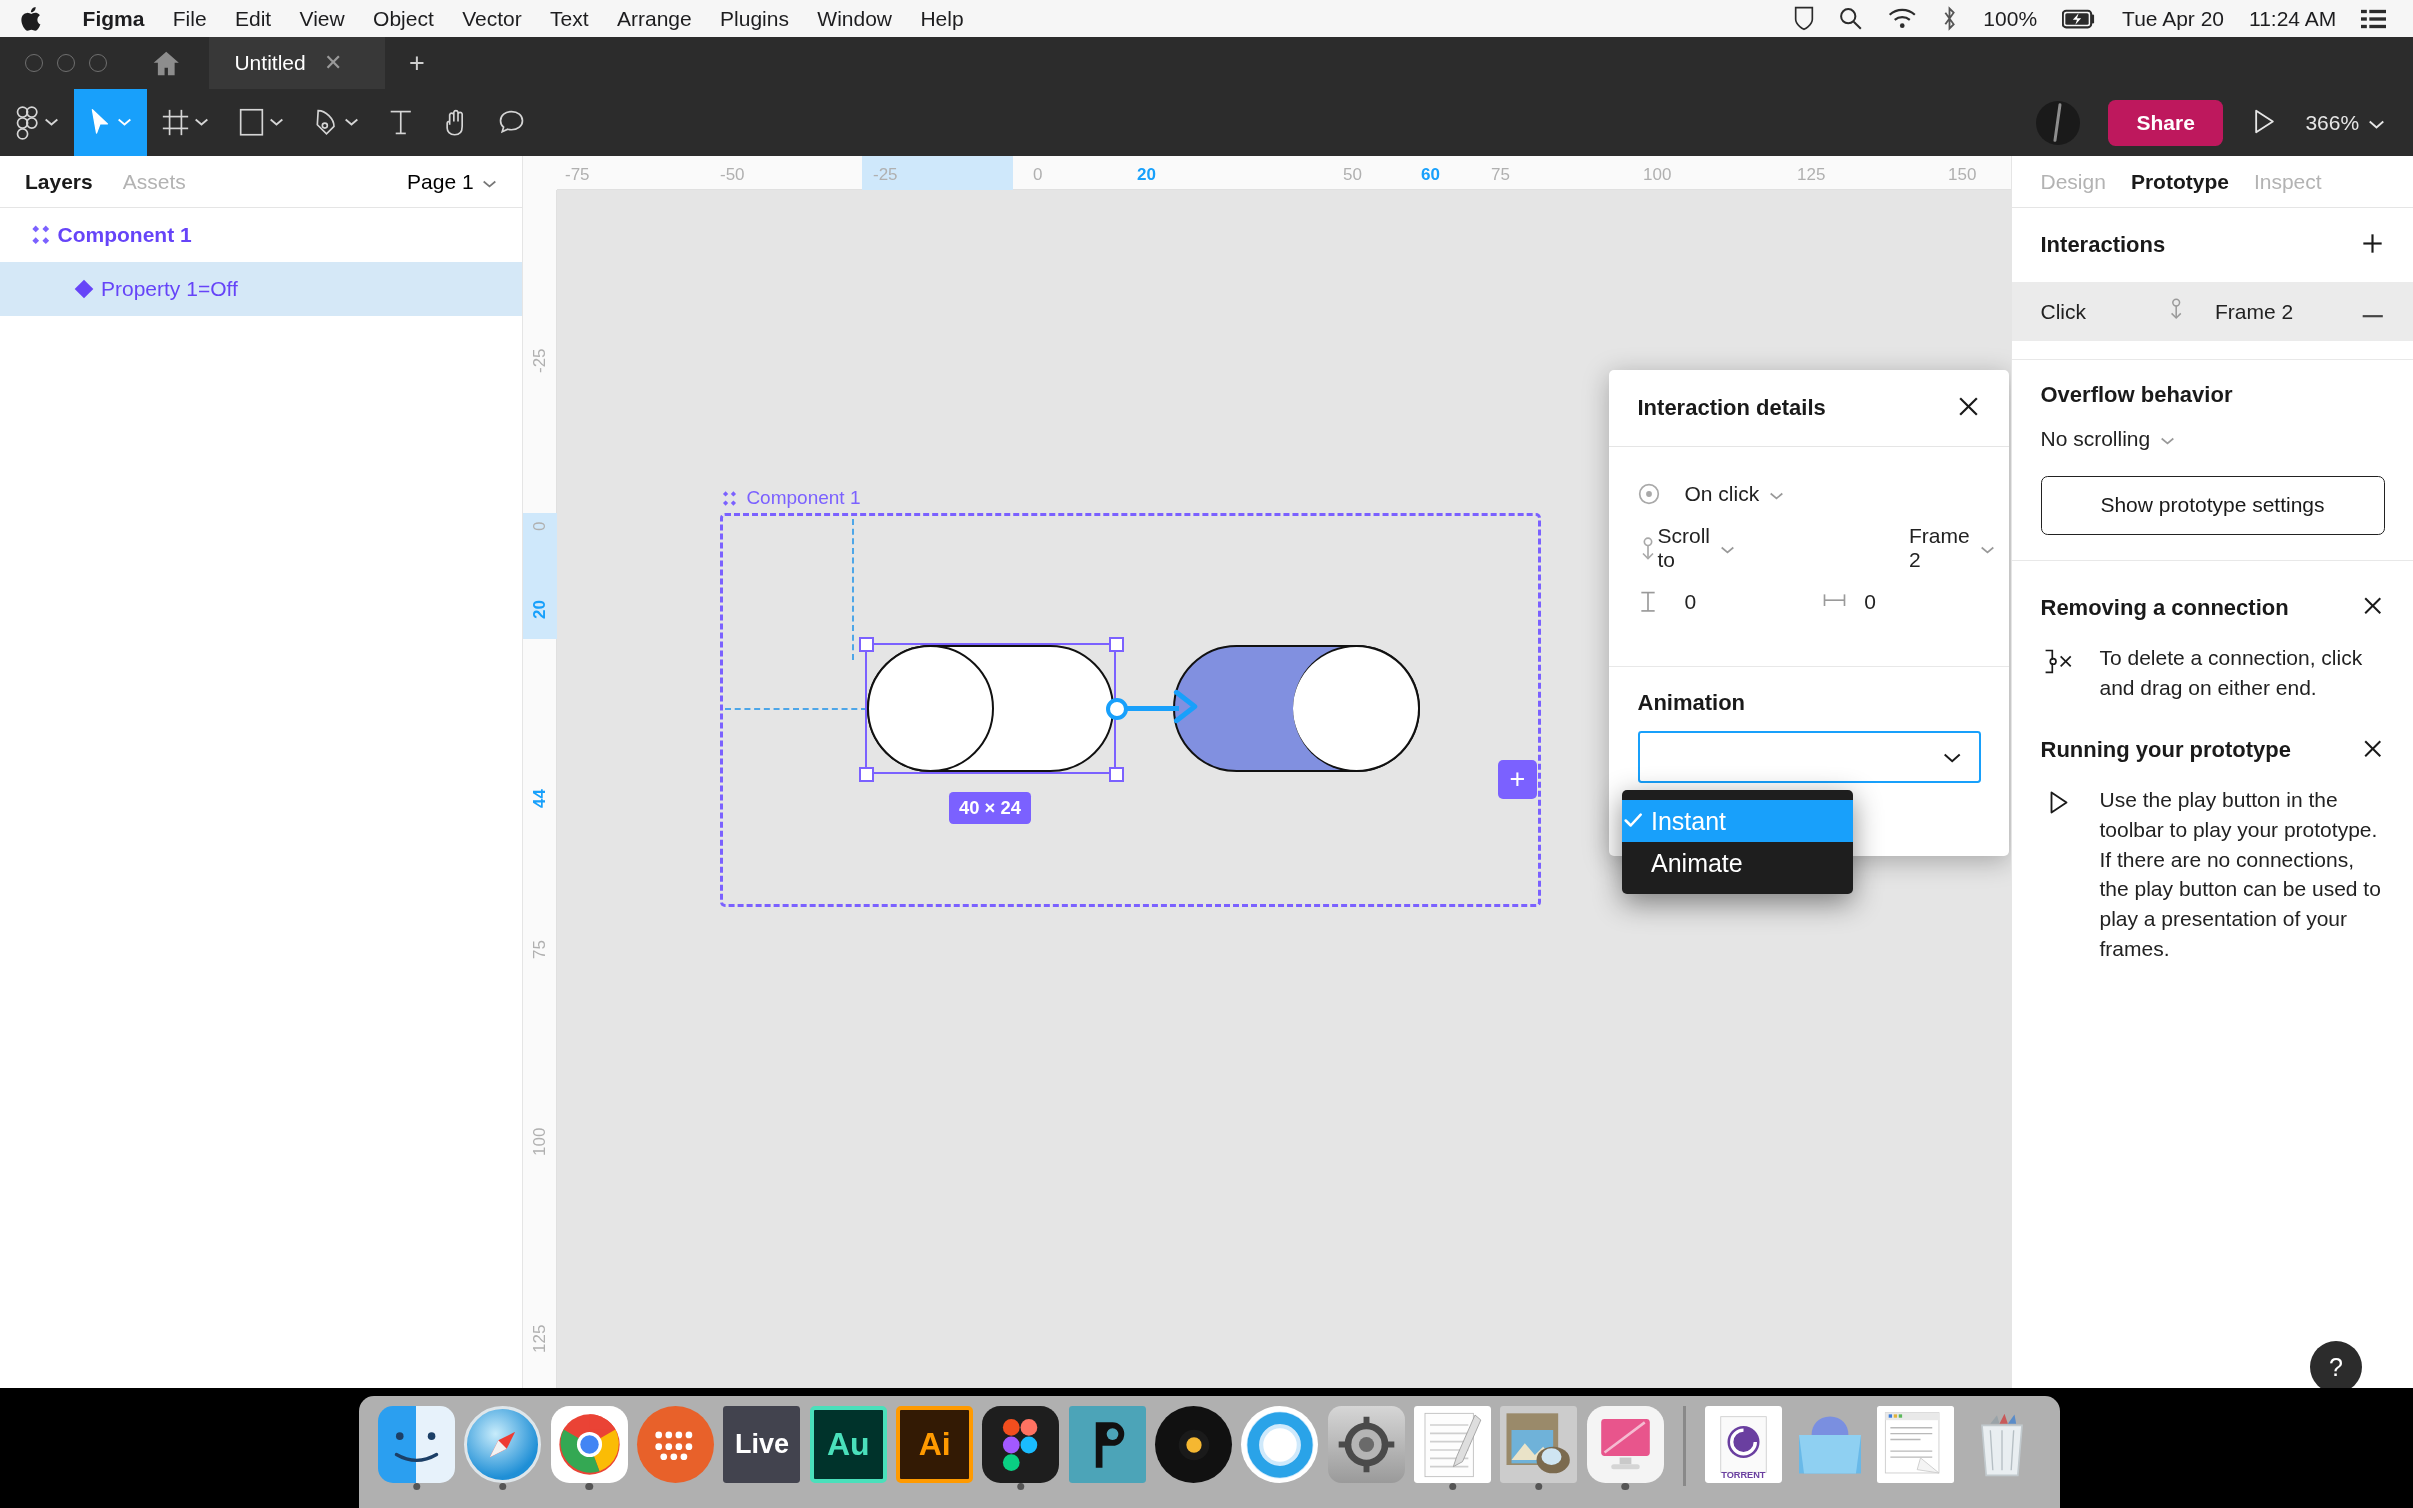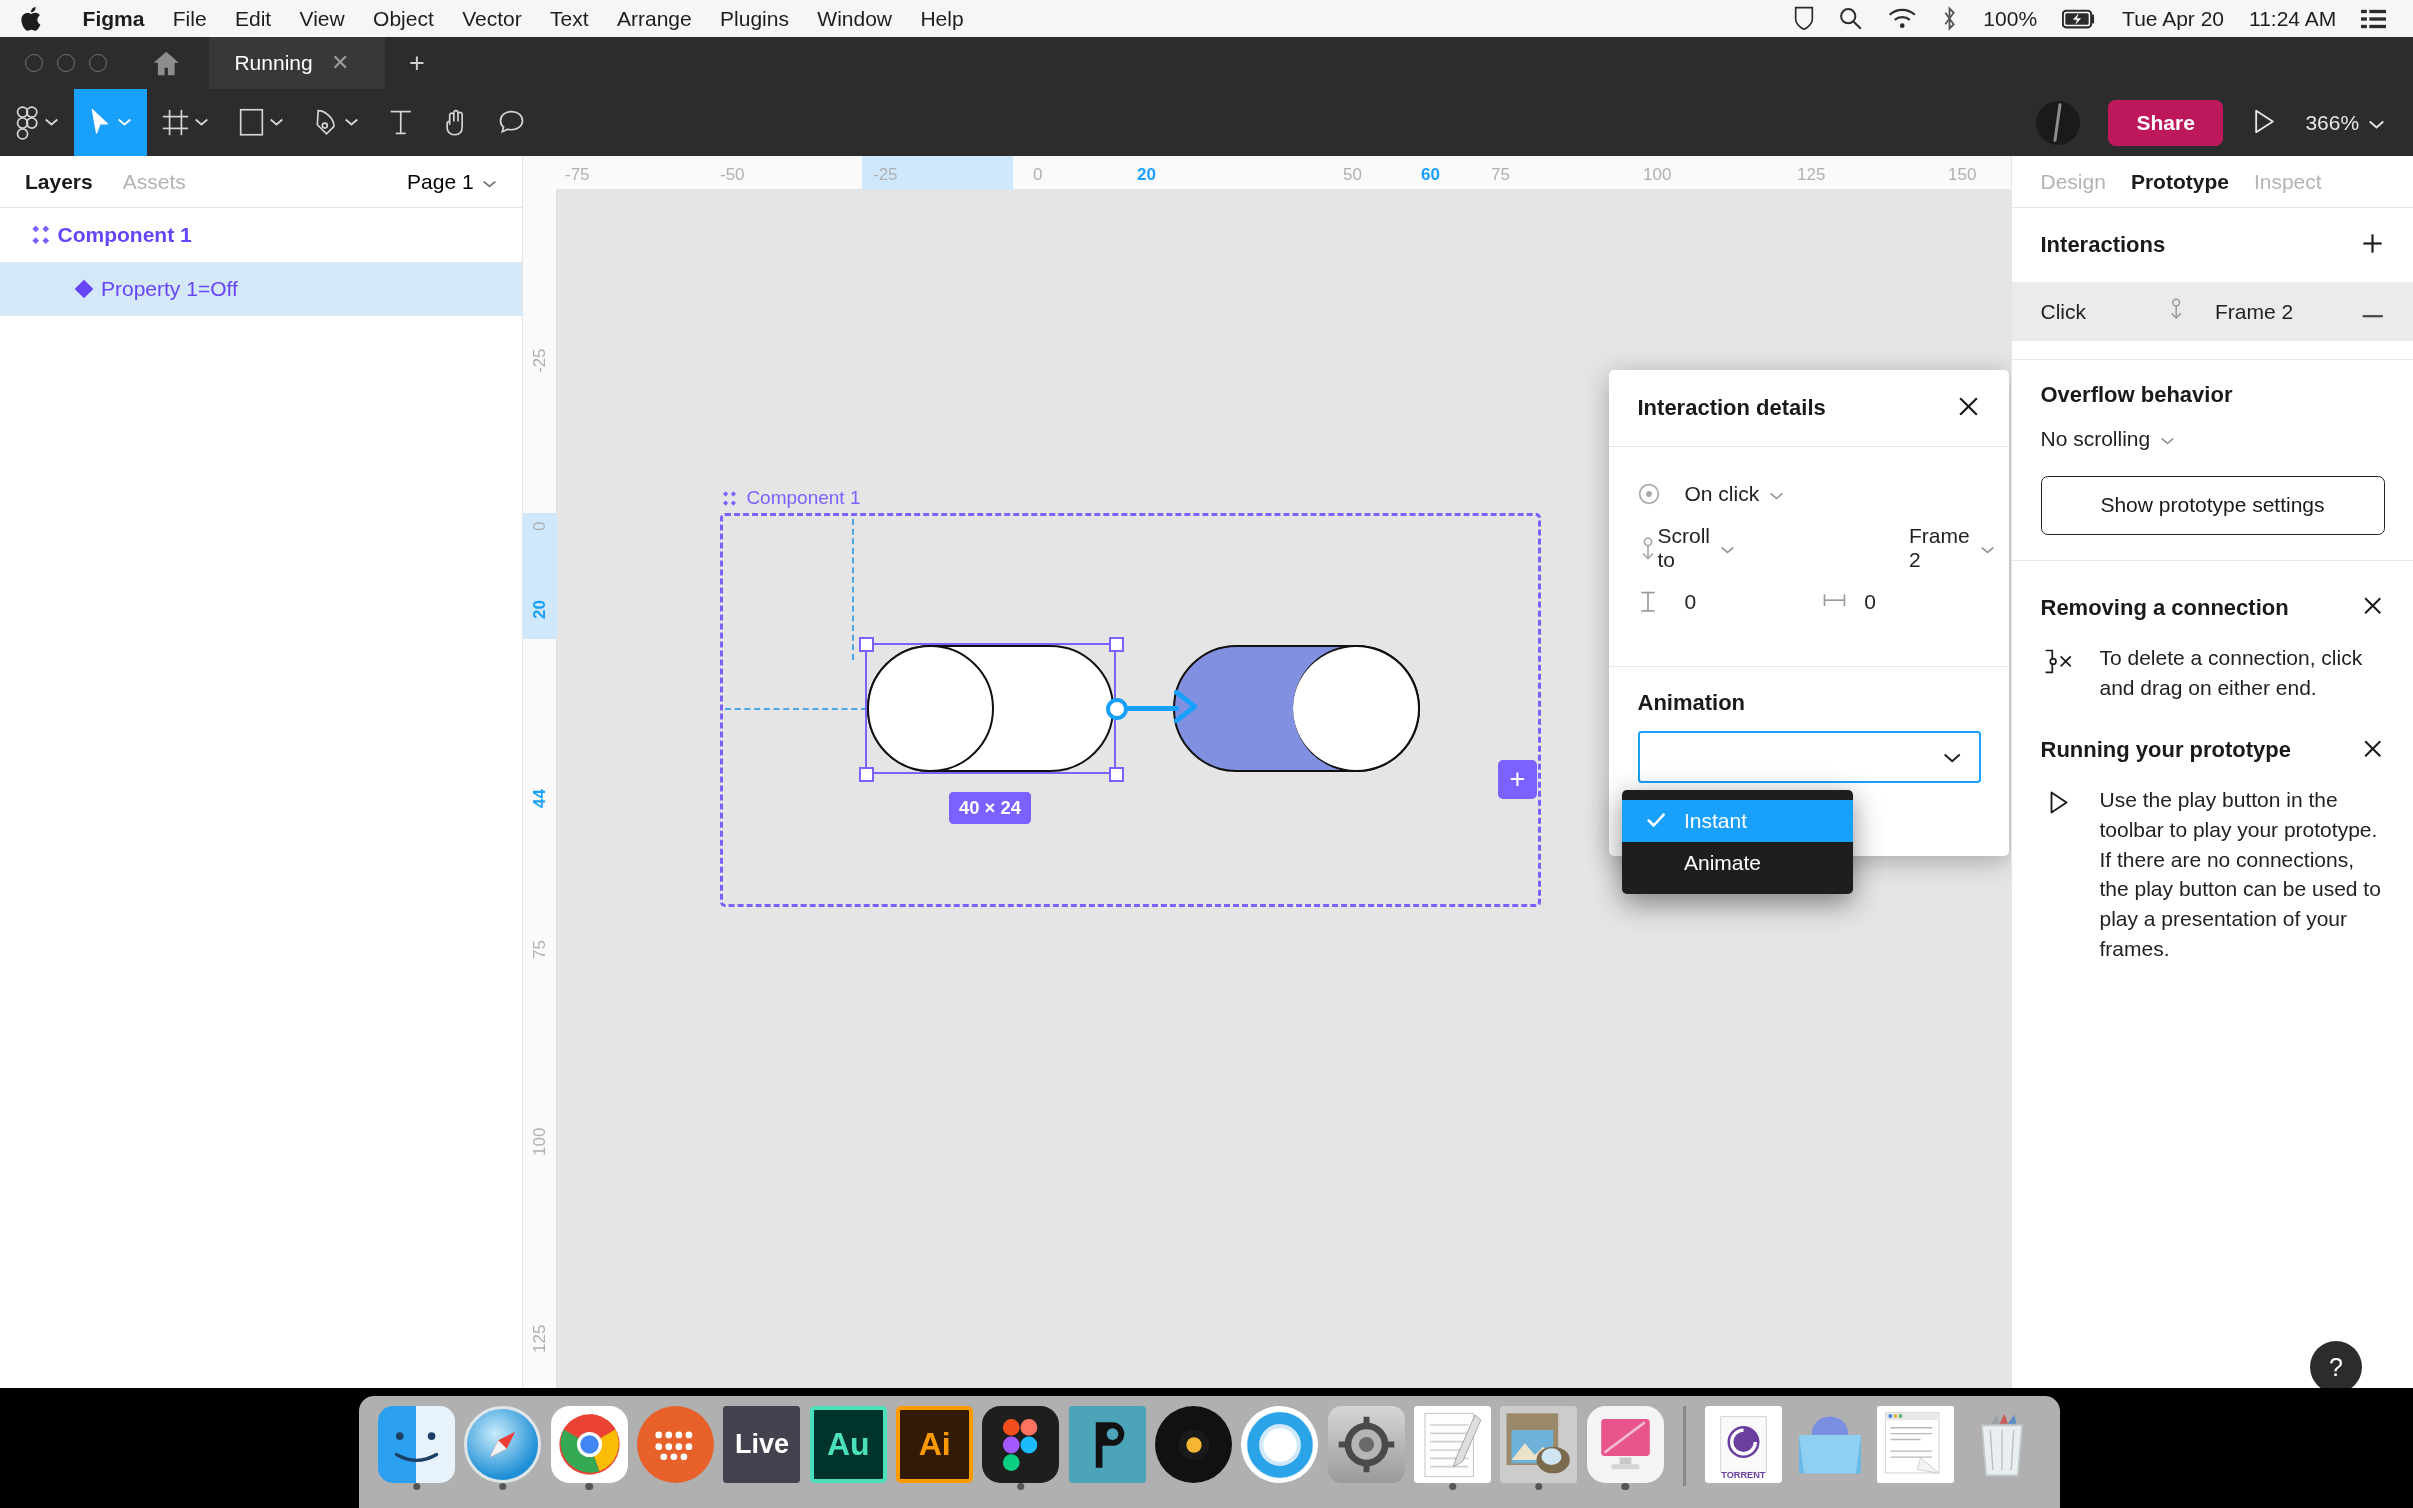--- a/index.html
+++ b/index.html
@@ -122,21 +122,21 @@
   }
   .anim-select .chev2 { margin-left:auto; }
   .anim-caption { font-size:21px; color:#222; margin-top: 15px; }
 
   
   .dropdown {
     position:absolute; background:#1e1e1e; border-radius:5px;
     box-shadow: 0 8.4px 28.5px rgba(0,0,0,0.45);
     padding: 10px 0 10px 0; width: 231px;
   }
-  .dd-item { height: 42px; display:flex; align-items:center; font-size:21px; color:#fff; padding-left: 25px; gap: 15px; }
+  .dd-item { height: 42px; display:flex; align-items:center; font-size:25px; color:#fff; padding-left: 2px; gap: 5px; }
   .dd-item.sel { background:#18a0fb; }
   .dd-check { width: 22px; font-size: 20px; }
 
   
   .rightpanel { position:absolute; top:119px; left:2011px; width:402px; height:1232px; background:#fff; border-left:0.8px solid #e5e5e5; }
   .rp-tabs { height: 52px; display:flex; align-items:center; padding: 0 28.5px; gap: 25px; border-bottom:0.8px solid #e5e5e5; }
   .rp-tab { font-size:21px; color:#b3b3b3; }
   .rp-tab.active { color:#1a1a1a; font-weight:bold; }
   .rp-sec-head { height: 74px; display:flex; align-items:center; padding: 0 28.5px; }
   .rp-sec-title { font-size:22px; font-weight:bold; color:#1a1a1a; }
@@ -252,21 +252,21 @@
         <div class="tl"></div>
         <div class="tl"></div>
         <div class="tl"></div>
       </div>
       <div class="home-btn">
         <svg width="28.5" height="27" viewBox="0 0 34 32">
             <path d="M17 2L2 15h5v15h8v-9h4v9h8V15h5z" fill="#8d8d8d"></path>
           </svg>
       </div>
       <div class="file-tab">
-        <span class="ttl">Running</span>
+        <span class="ttl">Untitled</span>
         <span class="xbtn">✕</span>
       </div>
       <div class="new-tab">+</div>
     </div>
 
     <div class="toolbar">
       <div class="tool">
         <svg width="23.5" height="34" viewBox="0 0 28 40">
             <g fill="none" stroke="#d5d5d5" stroke-width="2">
               <circle cx="9" cy="7" r="6"></circle>

